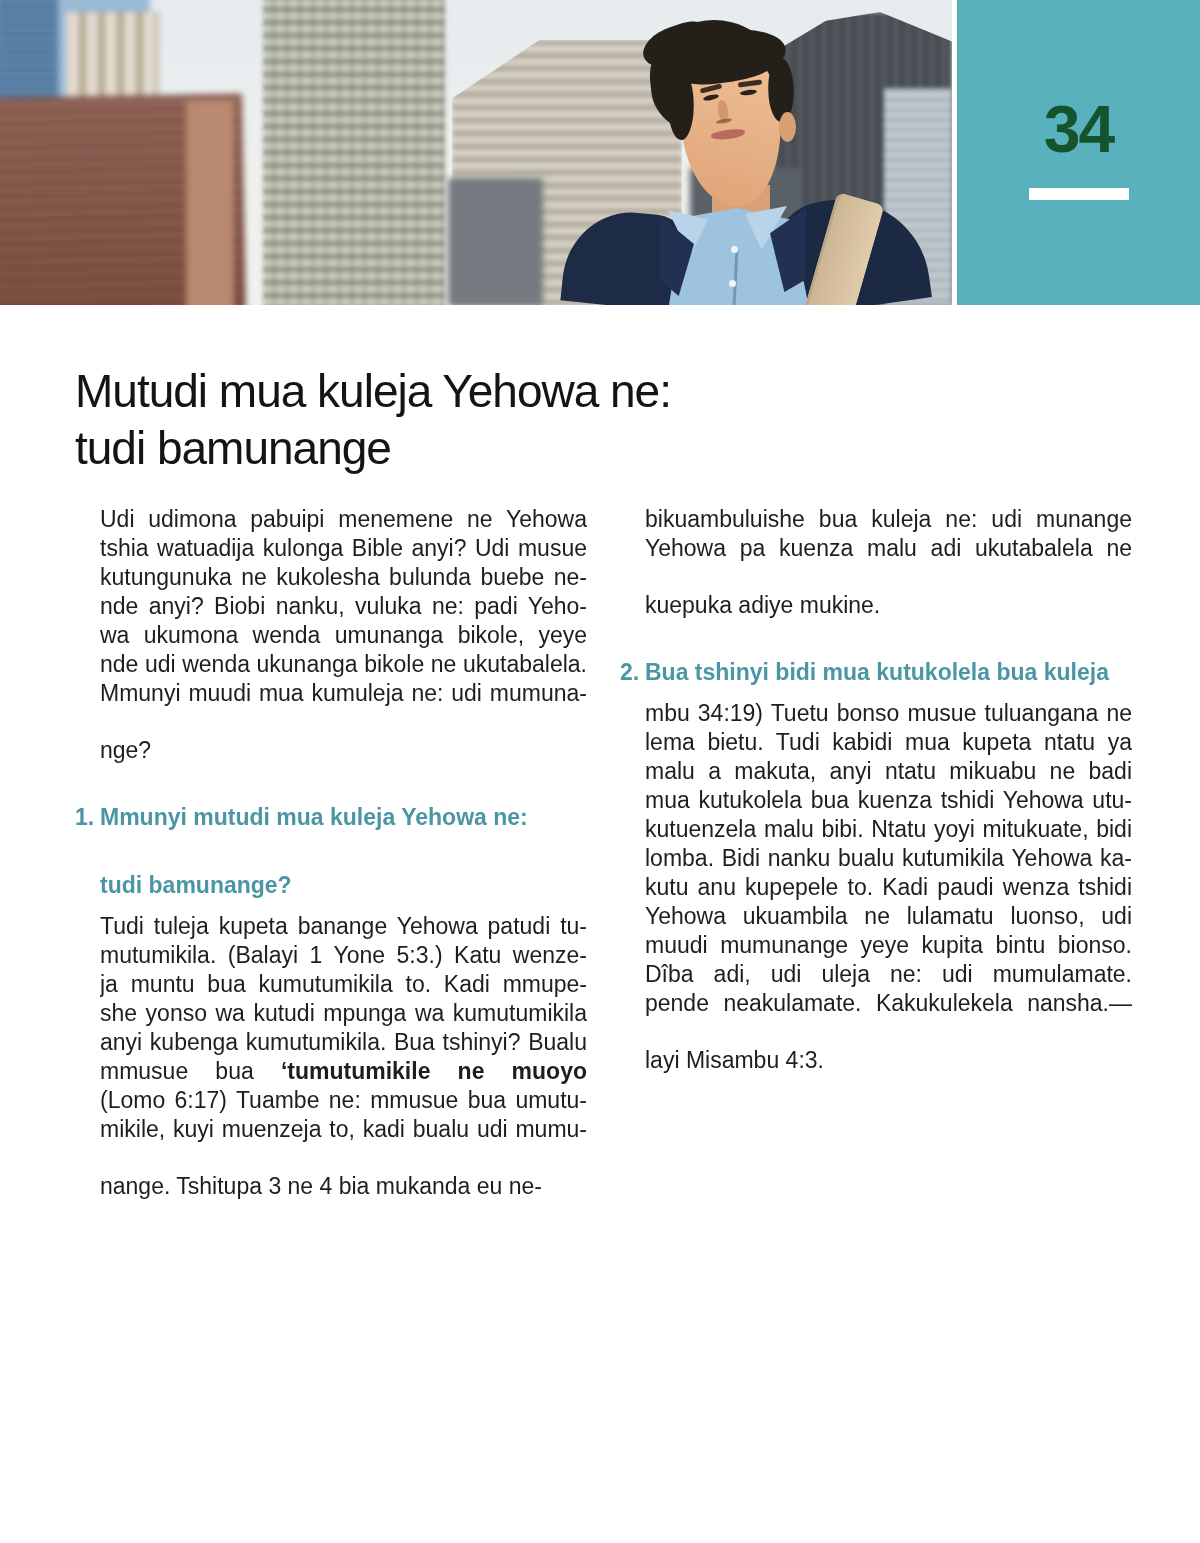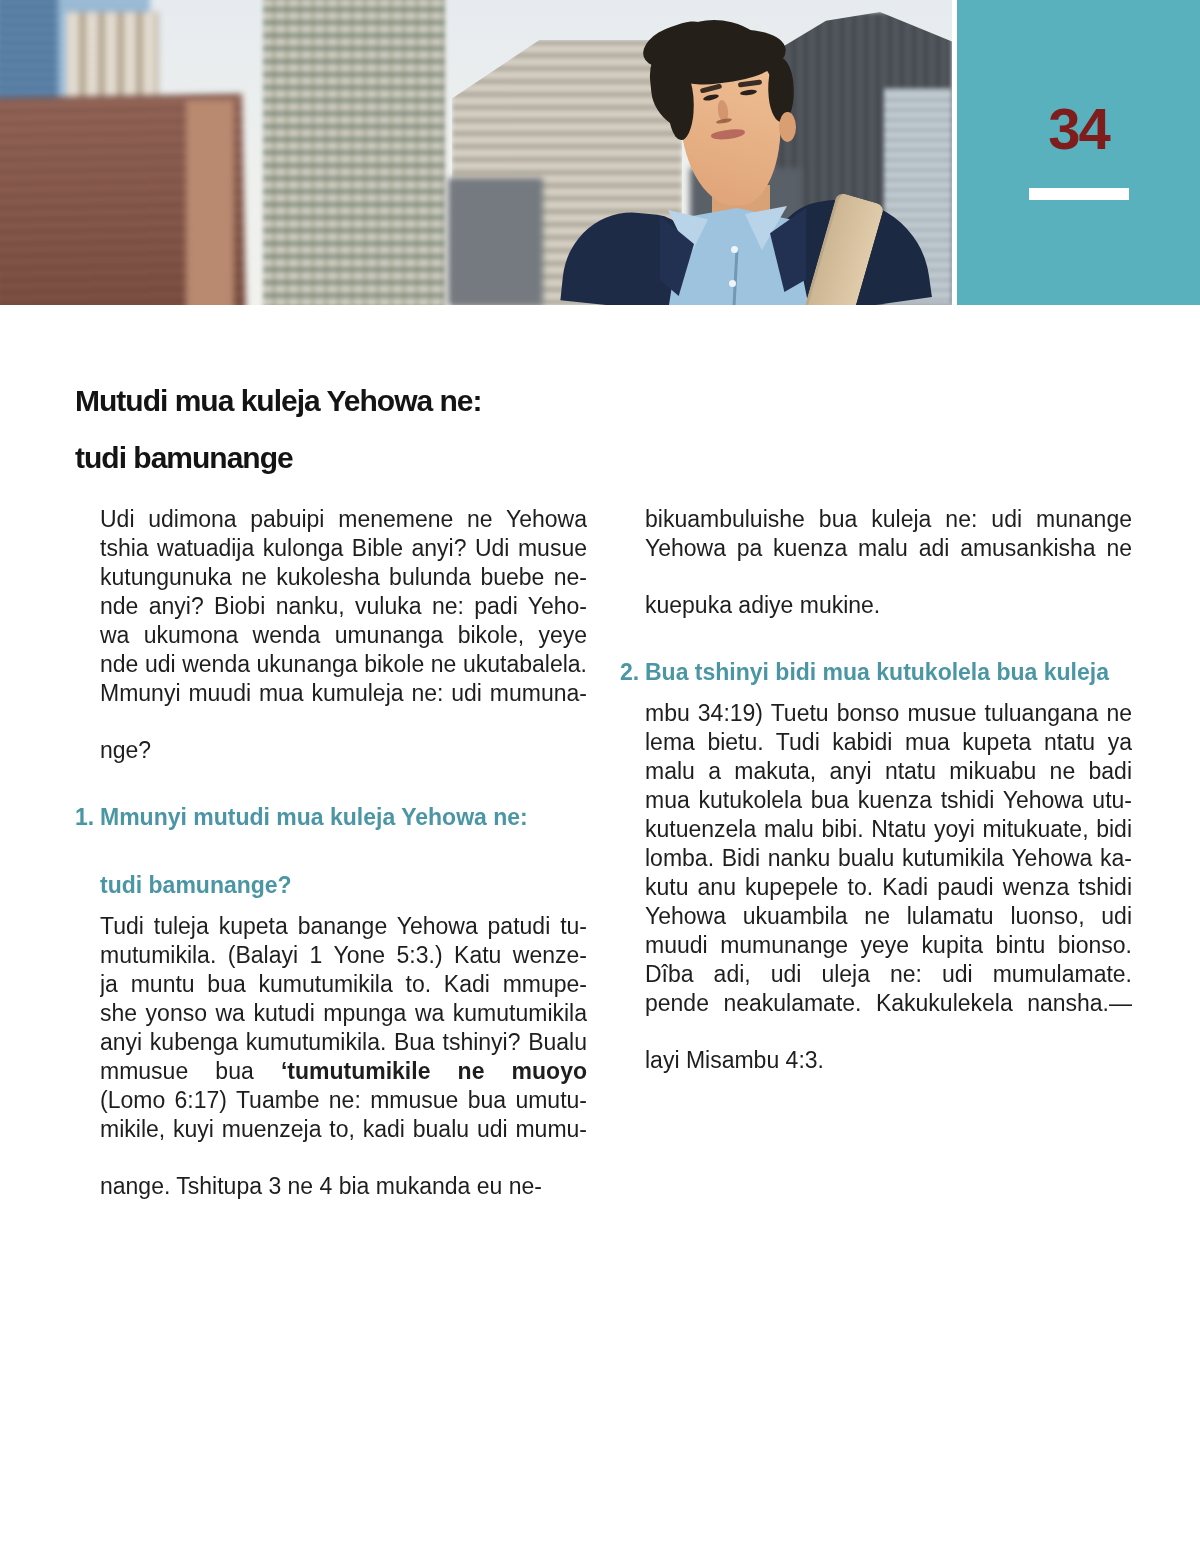--- a/index.html
+++ b/index.html
@@ -62,25 +62,25 @@
   .jacket-l{left:565px;top:212px;width:125px;height:95px;background:#1e2b47;border-radius:55% 30% 0 0/75% 40% 0 0;transform:rotate(6deg);}
   .jacket-r{left:775px;top:198px;width:150px;height:110px;background:#1c2943;border-radius:35% 60% 0 0/45% 80% 0 0;transform:rotate(-8deg);}
   .lapel-l{left:660px;top:216px;width:34px;height:80px;background:#223152;clip-path:polygon(0 0,100% 35%,55% 100%,0 80%);}
   .lapel-r{left:770px;top:208px;width:36px;height:84px;background:#223152;clip-path:polygon(100% 0,0 30%,40% 100%,100% 85%);}
   .strap{left:818px;top:196px;width:46px;height:135px;background:linear-gradient(90deg,#cdb693,#e0cbab);
          border-left:3px solid rgba(120,100,70,.35);border-radius:8px;transform:rotate(16deg);}
 
   
   .badge{position:absolute;left:957px;top:0;width:243px;height:305px;background:var(--accent,#58b1bd);
          display:flex;flex-direction:column;align-items:center;justify-content:flex-start;}
-  .chapter-number{margin-top:86px;font-size:58px;line-height:86px;font-weight:700;color:#7f1d1d;letter-spacing:-2px;}
+  .chapter-number{margin-top:86px;font-size:66px;line-height:86px;font-weight:700;color:#14532d;letter-spacing:-2px;}
   .chapter-underline{width:100px;height:12px;background:#fff;margin-top:16px;}
 
   
-  .title{position:absolute;left:75px;top:352px;font-size:30px;line-height:57px;font-weight:700;
+  .title{position:absolute;left:75px;top:332px;font-size:46px;line-height:57px;font-weight:400;
          color:var(--title,#141414);letter-spacing:-1px;white-space:nowrap;}
   .col{position:absolute;top:505px;width:512px;font-size:23px;line-height:29px;color:var(--text,#1e1e1e);}
   .col-left{left:75px;} .col-right{left:620px;}
   .para{margin-left:25px;}
   .para .line{text-align:justify;text-align-last:justify;white-space:normal;height:29px;overflow:hidden;}
   .para .line.last{text-align-last:left;margin-top:28px;}
   .para b{font-weight:700;}
   .qheading{position:relative;padding-left:25px;font-size:23px;line-height:32px;font-weight:700;
             color:var(--heading,#4b96a4);}
   .qheading .line{white-space:nowrap;margin-top:36px;}
@@ -171,21 +171,21 @@
         <div class="line"><span>mmusue bua </span><b>‘tumutumikile ne muoyo mujima.’</b></div>
         <div class="line"><span>(Lomo 6:17) Tuambe ne: mmusue bua umutu-</span></div>
         <div class="line"><span>mikile, kuyi muenzeja to, kadi bualu udi mumu-</span></div>
         <div class="line last"><span>nange. Tshitupa 3 ne 4 bia mukanda eu ne-</span></div>
       </div>
   </div>
 
   <div class="col col-right">
     <div class="para">
         <div class="line"><span>bikuambuluishe bua kuleja ne: udi munange</span></div>
-        <div class="line"><span>Yehowa pa kuenza malu adi amusankisha ne</span></div>
+        <div class="line"><span>Yehowa pa kuenza malu adi ukutabalela ne</span></div>
         <div class="line last"><span>kuepuka adiye mukine.</span></div>
       </div>
     <div class="qheading mt-h2">
       <span class="qnum">2.</span>
       <div>
           <div class="line"><span>Bua tshinyi bidi mua kutukolela bua kuleja</span></div>
         </div>
     </div>
     <div class="para mt-p2">
         <div class="line"><span>mbu 34:19) Tuetu bonso musue tuluangana ne bi-</span></div>

